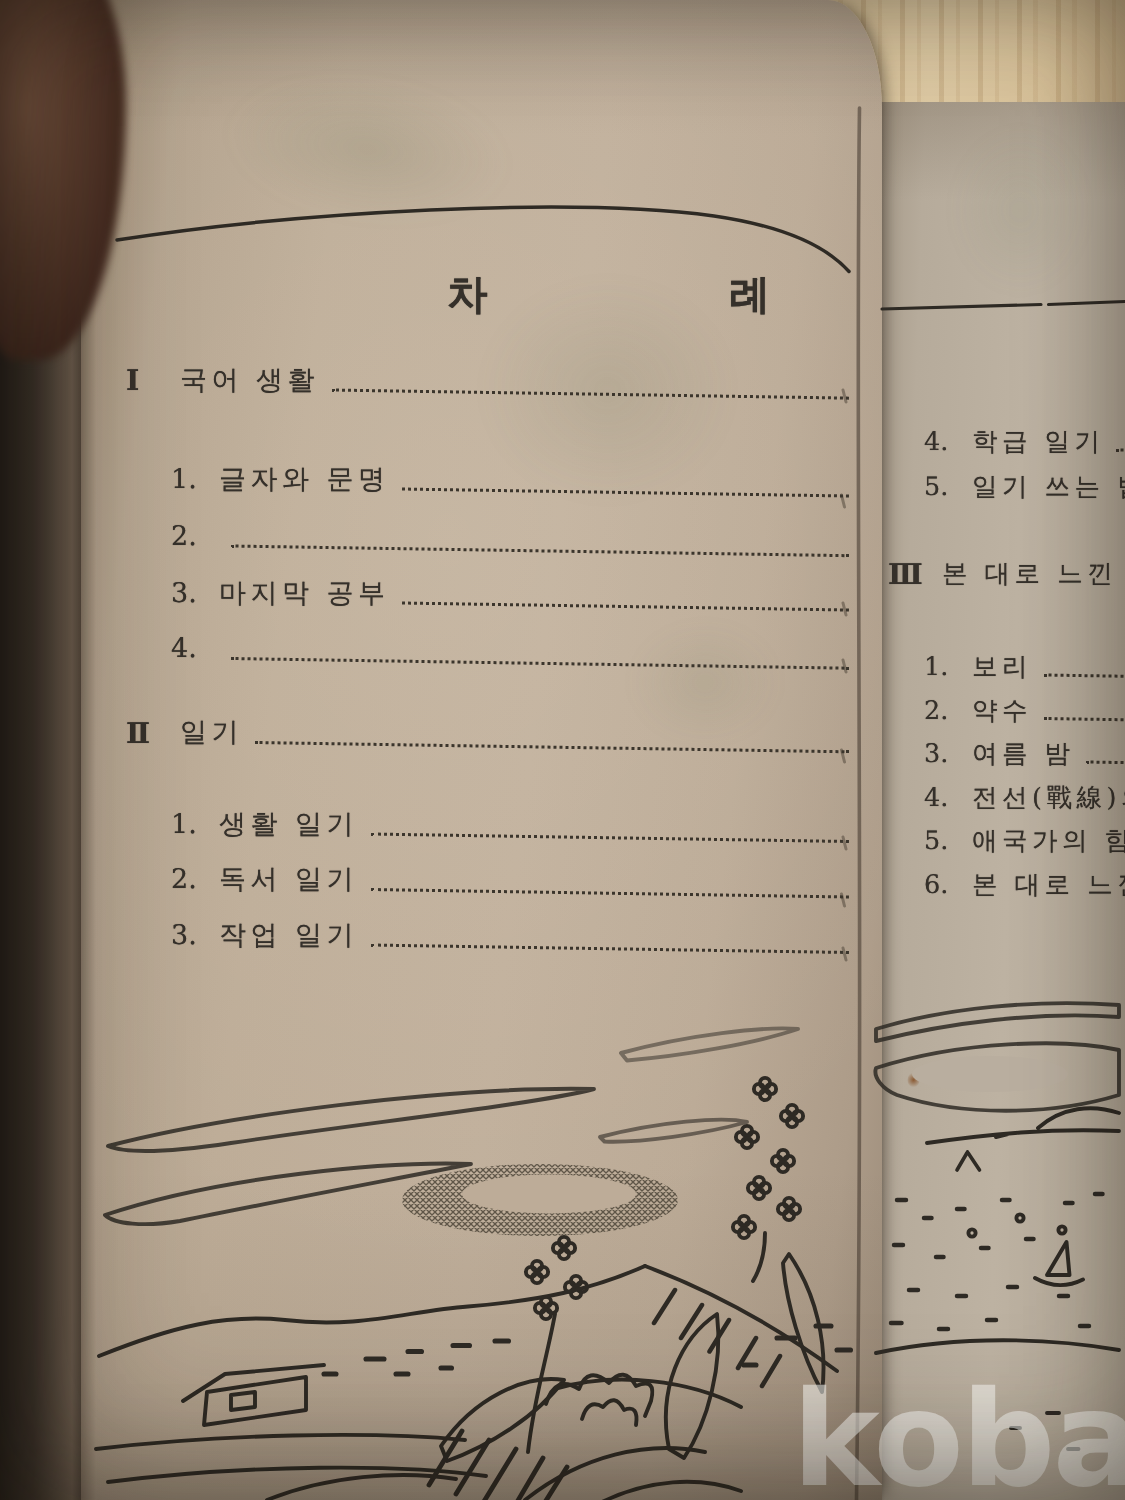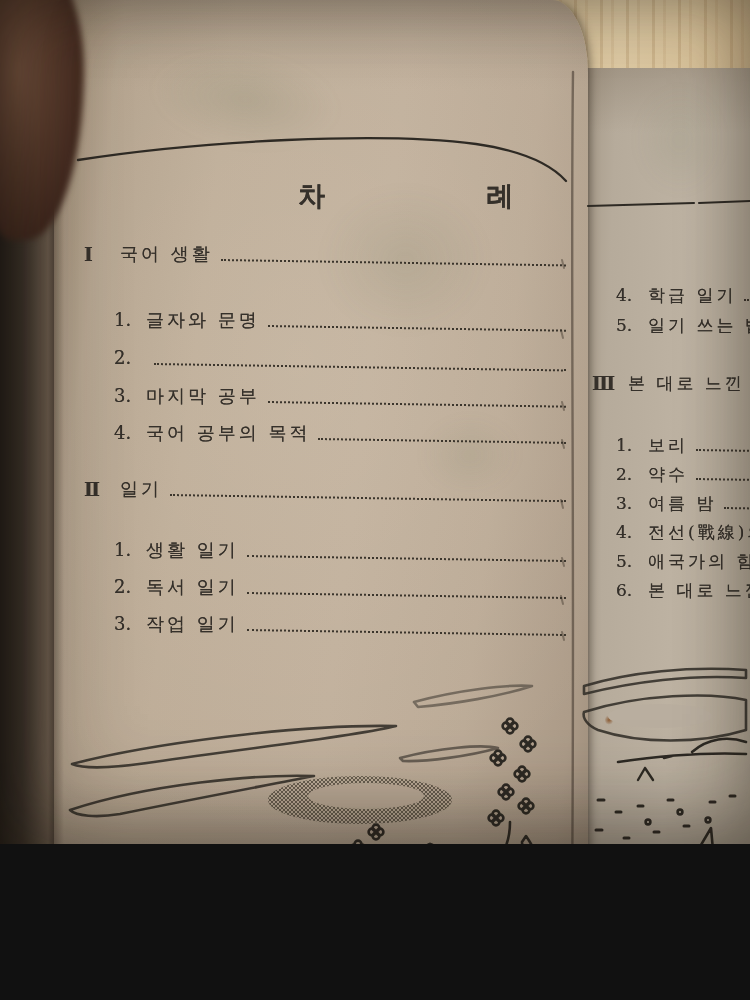--- a/index.html
+++ b/index.html
@@ -1,17 +1,17 @@
 <!DOCTYPE html>
 <html><head>
 <meta charset="utf-8">
 <style>
   html,body{margin:0;padding:0;background:#111;}
   .photo{
-    position:relative;width:750px;height:844px;overflow:hidden;
+    position:relative;width:750px;height:1000px;overflow:hidden;
     background:#2a241e;
     font-family:"DejaVu Serif","Liberation Serif",serif;
   }
   .photo::after{
     content:"";position:absolute;inset:0;pointer-events:none;
     box-shadow:inset 0 0 70px rgba(25,20,14,.38), inset 40px -30px 90px rgba(25,20,14,.30);
   }
   .wood{
     position:absolute;left:548px;top:0;width:202px;height:74px;
     background:
@@ -123,21 +123,20 @@
     <span class="no">2.</span>
     <span class="dots"></span>
   </div>
   <div class="toc-row ink" style="left:114px;top:384px;width:452px">
     <span class="no">3.</span>
     <span class="lbl">마지막 공부</span>
     <span class="dots"></span>
   </div>
   <div class="toc-row ink" style="left:114px;top:421px;width:452px">
     <span class="no">4.</span>
-    <span class="lbl">국어 공부의 목적</span>
     <span class="dots"></span>
   </div>
 
   <div class="toc-row ink" style="left:84px;top:477px;width:482px">
     <span class="numeral">Ⅱ</span>
     <span class="lbl">일기</span>
     <span class="dots"></span>
   </div>
   <div class="toc-row ink" style="left:114px;top:538px;width:452px">
     <span class="no">1.</span>

